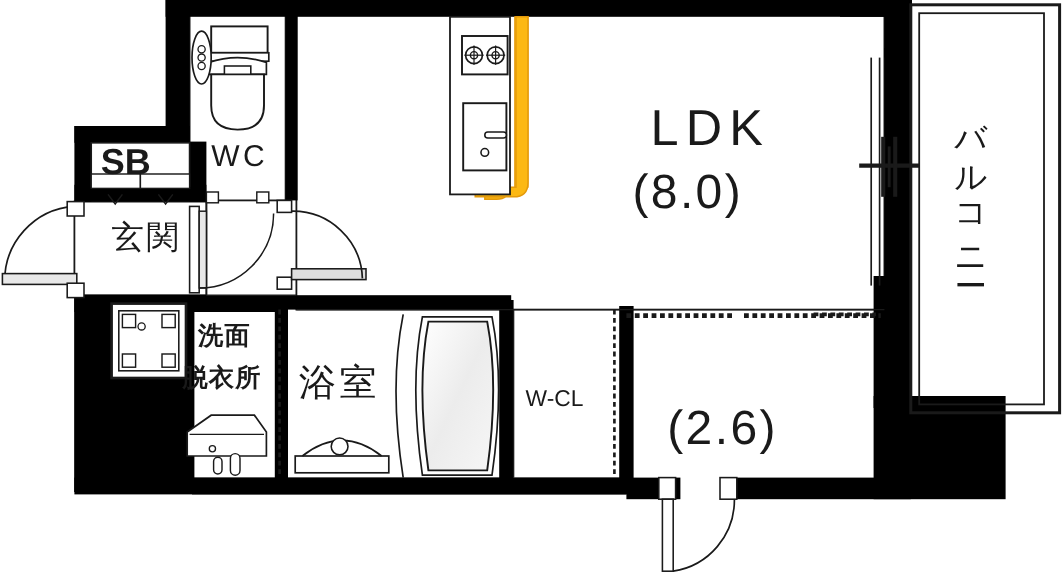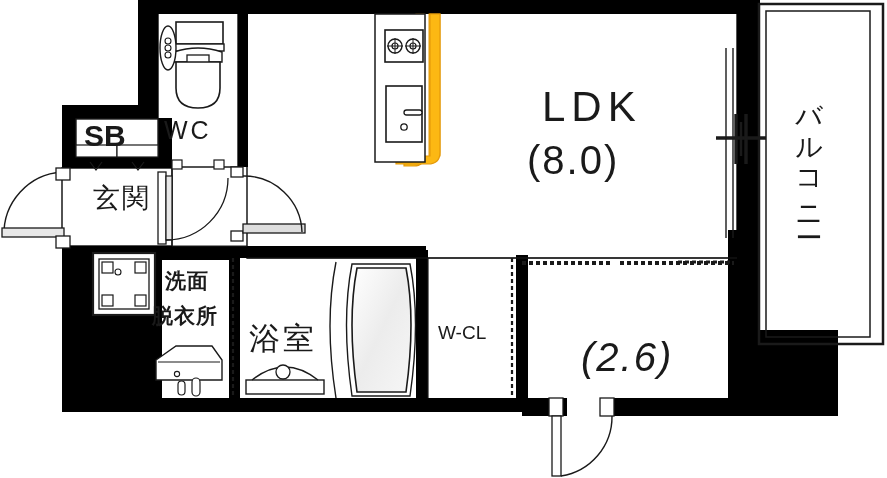--- a/index.html
+++ b/index.html
@@ -226,30 +226,30 @@
   <g stroke="#1a1a1a" stroke-width="1.2" fill="#ffffff">
     <rect x="172" y="160" width="10" height="9"></rect>
     <rect x="214" y="160" width="10" height="9"></rect>
   </g>
 
 </svg>
 
 <div class="lbl lbl-ldk" style="left:542px; top:86px;">LDK</div>
 <div class="lbl lbl-ldk2" style="left:527px; top:140px;">(8.0)</div>
 
-<div class="lbl lbl-ldk2" style="left:581px; top:337px;font-style:italic;">(2.6)</div>
+<div class="lbl lbl-ldk2" style="left:556px; top:337px;">(2.6)</div>
 
 <div class="lbl lbl-balcony" style="left:795px; top:85px;">バルコニー</div>
 
-<div class="lbl lbl-jp-big" style="left:249px; top:303px;margin-top:20px;">浴室</div>
+<div class="lbl lbl-jp-big" style="left:249px; top:303px;">浴室</div>
 
 <div class="lbl lbl-jp-sm" style="left:165px; top:270px;">洗面</div>
 <div class="lbl lbl-jp-sm" style="left:152px; top:305px;">脱衣所</div>
 
-<div class="lbl lbl-wc" style="left:164px; top:118px;">WC</div>
+<div class="lbl lbl-wc" style="left:176px; top:118px;">WC</div>
 
 <div class="lbl lbl-jp-med" style="left:78px; top:185px;">玄関</div>
 
 <div class="lbl lbl-sb" style="left:84px; top:121px;text-align:right;">SB</div>
 
 <div class="lbl lbl-wcl" style="left:438px; top:323px;">W-CL</div>
 
 </div>
 
 </body></html>

